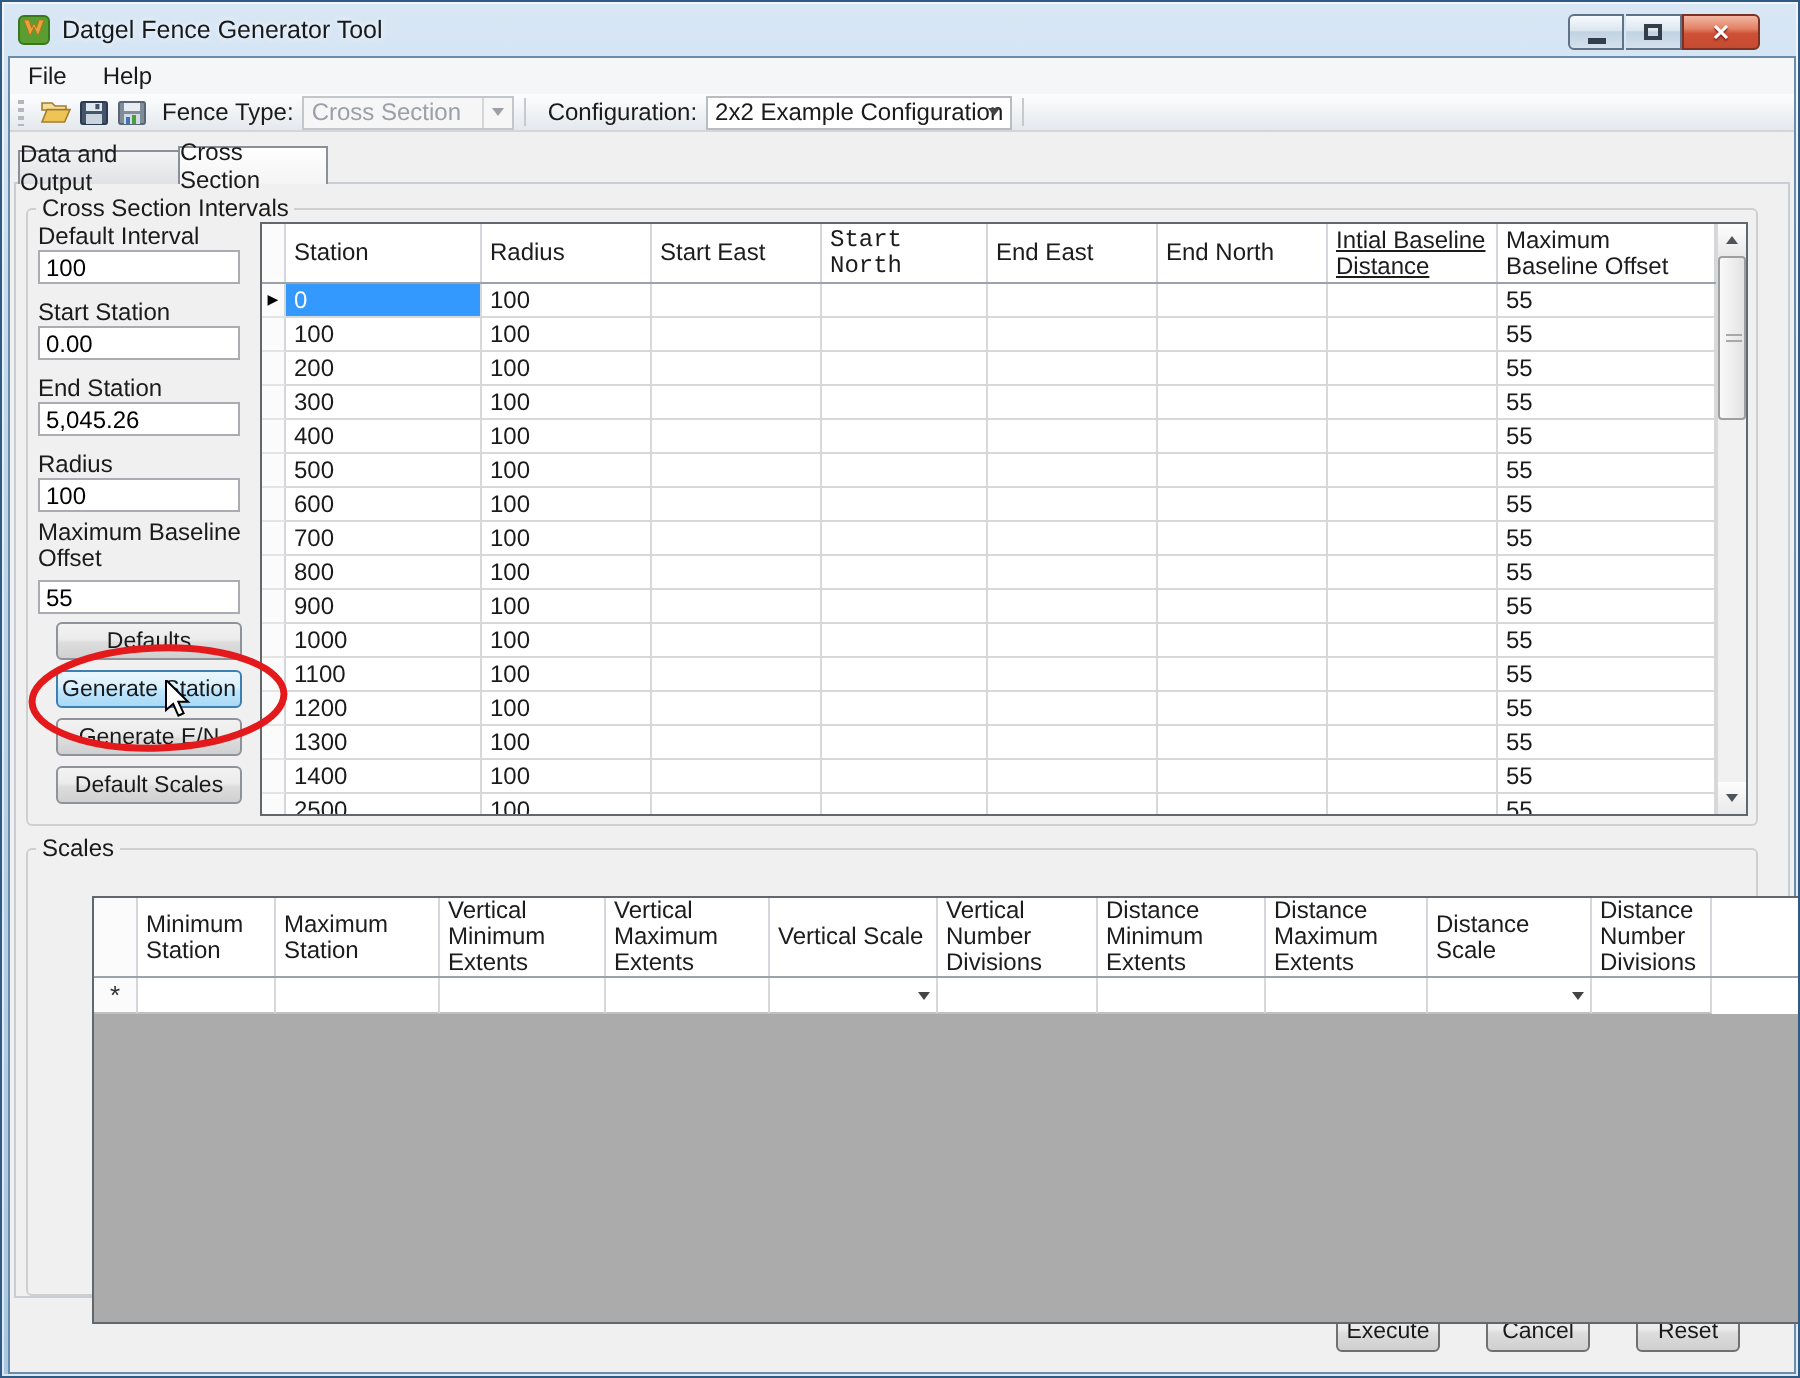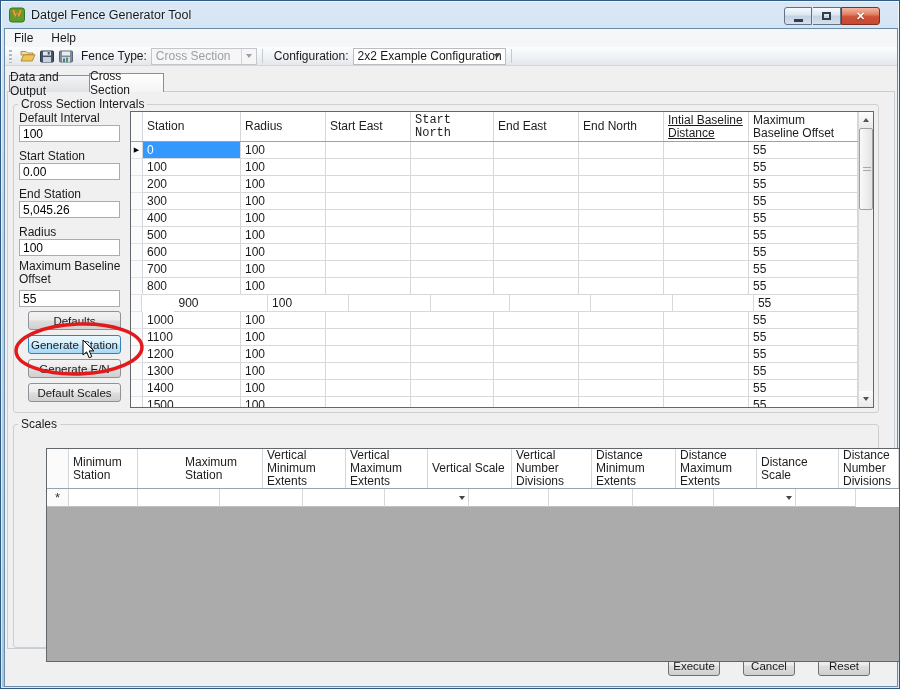--- a/index.html
+++ b/index.html
@@ -309,21 +309,21 @@
             <div class="gcell" style="width: 85px;">100</div>
             <div class="gcell" style="width: 85px;"></div>
             <div class="gcell" style="width: 83px;"></div>
             <div class="gcell" style="width: 85px;"></div>
             <div class="gcell" style="width: 85px;"></div>
             <div class="gcell" style="width: 85px;"></div>
             <div class="gcell" style="width: 109px;">55</div>
           </div>
           <div class="grow">
             <div class="rowhdr"></div>
-            <div class="gcell" style="width: 98px; margin-left: 32px;">900</div>
+            <div class="gcell" style="width: 98px;">900</div>
             <div class="gcell" style="width: 85px;">100</div>
             <div class="gcell" style="width: 85px;"></div>
             <div class="gcell" style="width: 83px;"></div>
             <div class="gcell" style="width: 85px;"></div>
             <div class="gcell" style="width: 85px;"></div>
             <div class="gcell" style="width: 85px;"></div>
             <div class="gcell" style="width: 109px;">55</div>
           </div>
           <div class="grow">
             <div class="rowhdr"></div>
@@ -375,21 +375,21 @@
             <div class="gcell" style="width: 85px;">100</div>
             <div class="gcell" style="width: 85px;"></div>
             <div class="gcell" style="width: 83px;"></div>
             <div class="gcell" style="width: 85px;"></div>
             <div class="gcell" style="width: 85px;"></div>
             <div class="gcell" style="width: 85px;"></div>
             <div class="gcell" style="width: 109px;">55</div>
           </div>
           <div class="grow">
             <div class="rowhdr"></div>
-            <div class="gcell" style="width: 98px;">1500</div>
+            <div class="gcell" style="width: 98px;">2500</div>
             <div class="gcell" style="width: 85px;">100</div>
             <div class="gcell" style="width: 85px;"></div>
             <div class="gcell" style="width: 83px;"></div>
             <div class="gcell" style="width: 85px;"></div>
             <div class="gcell" style="width: 85px;"></div>
             <div class="gcell" style="width: 85px;"></div>
             <div class="gcell" style="width: 109px;">55</div>
           </div>
         </div>
     </div>
@@ -406,21 +406,21 @@
     </div>
   </div>
 
   <div class="groupbox gb2"></div>
   <span class="gb-legend leg2">Scales</span>
 
   <div class="sgrid">
     <div class="sghead">
       <div class="sgcorner"></div>
     <div class="hcell" style="width: 69px;">Minimum Station</div>
-        <div class="hcell" style="width: 82px; margin-left: 43px;">Maximum Station</div>
+        <div class="hcell" style="width: 82px;">Maximum Station</div>
         <div class="hcell" style="width: 83px;">Vertical Minimum Extents</div>
         <div class="hcell" style="width: 82px;">Vertical Maximum Extents</div>
         <div class="hcell" style="width: 84px;">Vertical Scale</div>
         <div class="hcell" style="width: 80px;">Vertical Number Divisions</div>
         <div class="hcell" style="width: 84px;">Distance Minimum Extents</div>
         <div class="hcell" style="width: 81px;">Distance Maximum Extents</div>
         <div class="hcell" style="width: 82px;">Distance Scale</div>
         <div class="hcell" style="width: 60px;">Distance Number Divisions</div>
       </div>
     <div class="newrow">

